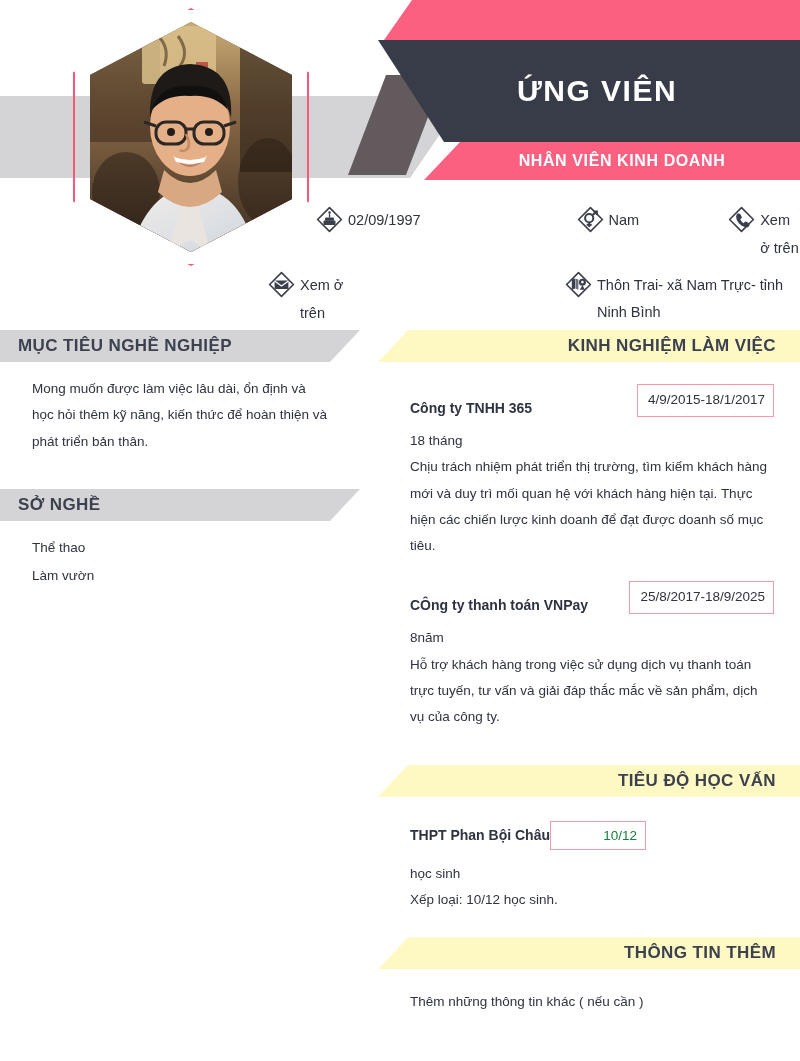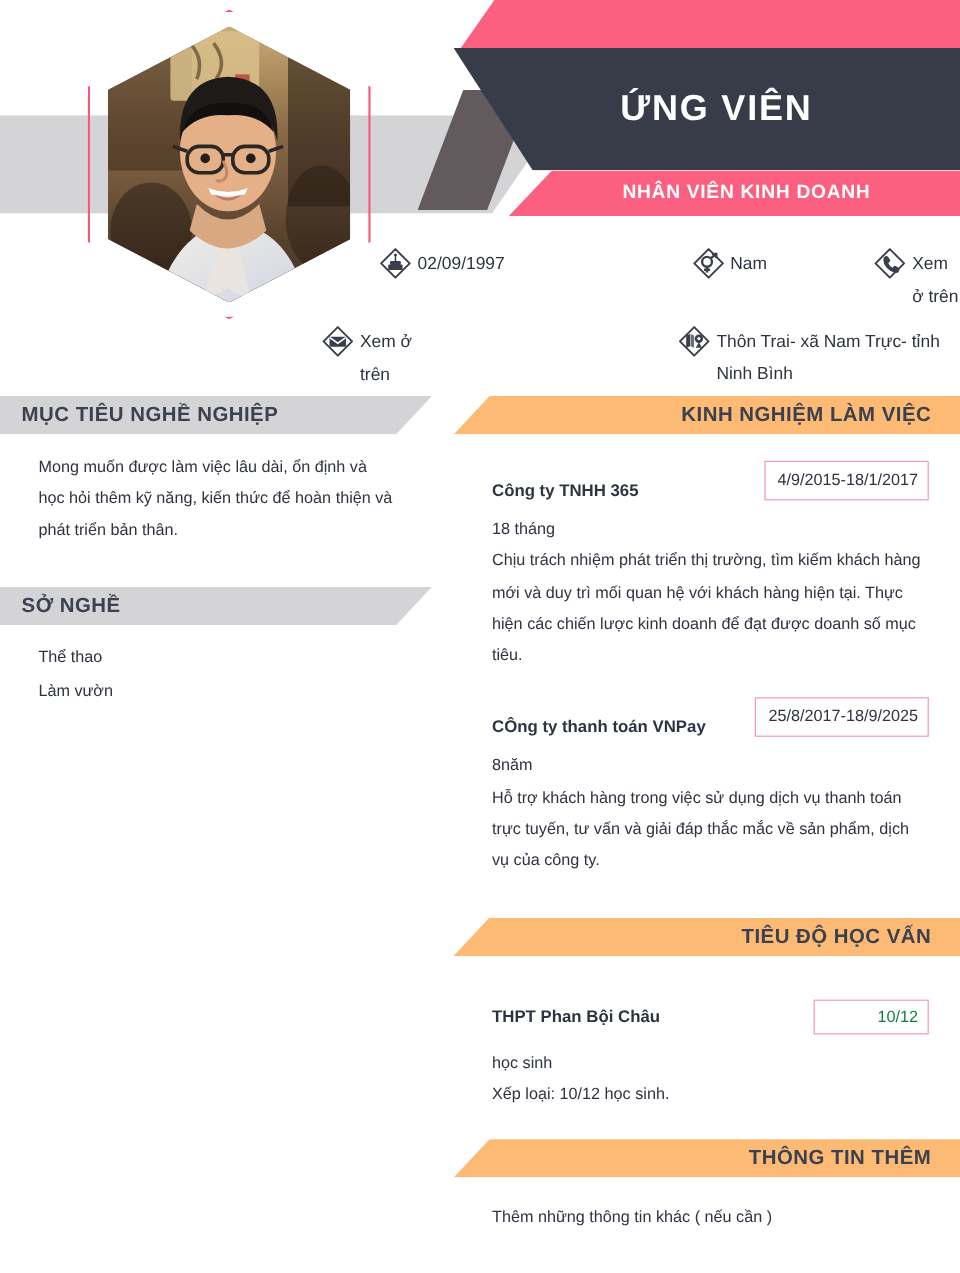--- a/index.html
+++ b/index.html
@@ -104,21 +104,21 @@
   .sec-head-left {
     position:relative; height:32px; background:#d4d4d6;
     clip-path: polygon(0 0, 360px 0, 330px 100%, 0 100%);
     display:flex; align-items:center;
   }
   .sec-head-left span {
     padding-left:18px; font-size:17px; font-weight:bold;
     letter-spacing:0.4px; color:#3c4150;
   }
   .sec-head-right {
-    position:relative; height:32px; background:#fdba74;
+    position:relative; height:32px; background:#fef9c3;
     clip-path: polygon(30px 0, 422px 0, 422px 100%, 0 100%);
     display:flex; align-items:center; justify-content:flex-end;
   }
   .sec-head-right span {
     padding-right:24px; font-size:17px; font-weight:bold;
     letter-spacing:0.4px; color:#3c4150;
   }
 
   .body-text {
     font-size:13.5px; line-height:1.95; color:#2e3340;
@@ -133,21 +133,21 @@
   .job-head { display:flex; align-items:flex-start; justify-content:space-between; }
   .job-title { font-size:14px; font-weight:bold; color:#2e3340; padding-top:16px; }
   .date-badge {
     border:1.5px solid #f799ab; padding:5px 8px 5px 10px;
     font-size:13.5px; line-height:1.55; color:#2e3340;
     min-width:96px; flex:none;
   }
   .job-body { margin-top:11px; }
   .job-body div { font-size:13.5px; line-height:1.95; color:#2e3340; }
 
-  .edu-head { display:flex; align-items:center; justify-content:space-between; margin-top:36px; }
+  .edu-head { display:flex; align-items:center; margin-top:24px; }
   .edu-title { font-size:14px; font-weight:bold; color:#2e3340; }
   .edu-badge {
     border:1.5px solid #f799ab; padding:6px 8px 6px 10px;
     font-size:13.5px; color:#15803d; text-align:right; min-width:96px; flex:none;
   }
   .edu-body { margin-top:11px; }
   .edu-body div { font-size:13.5px; line-height:1.95; }
 
   .extra-body { margin-top:20px; font-size:13.5px; line-height:1.95; }
   .spacer-24 { height:24px; }

